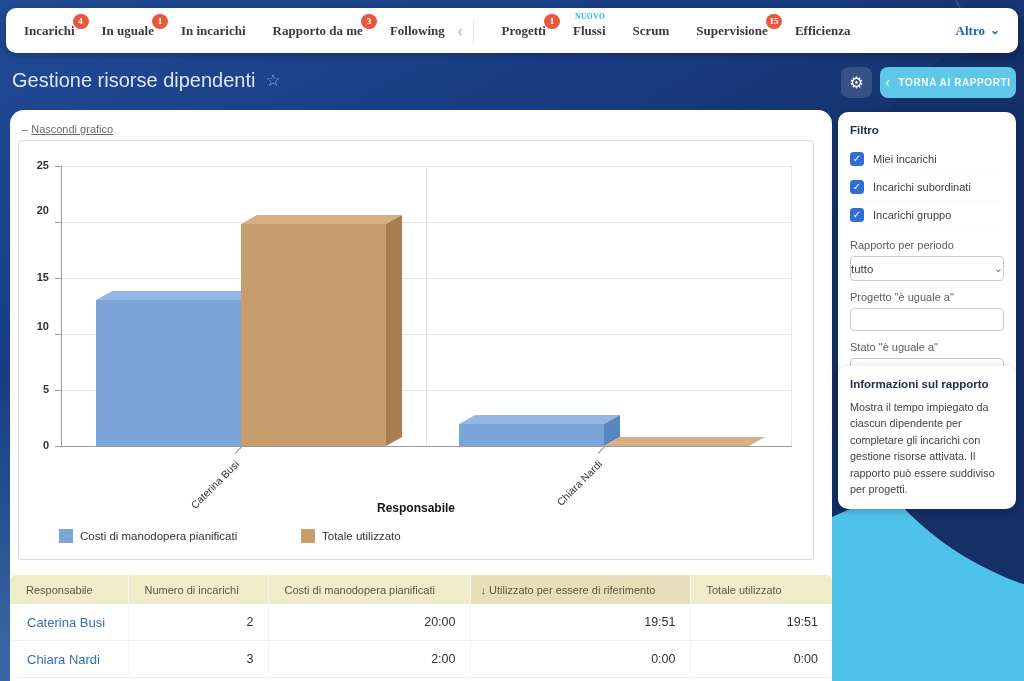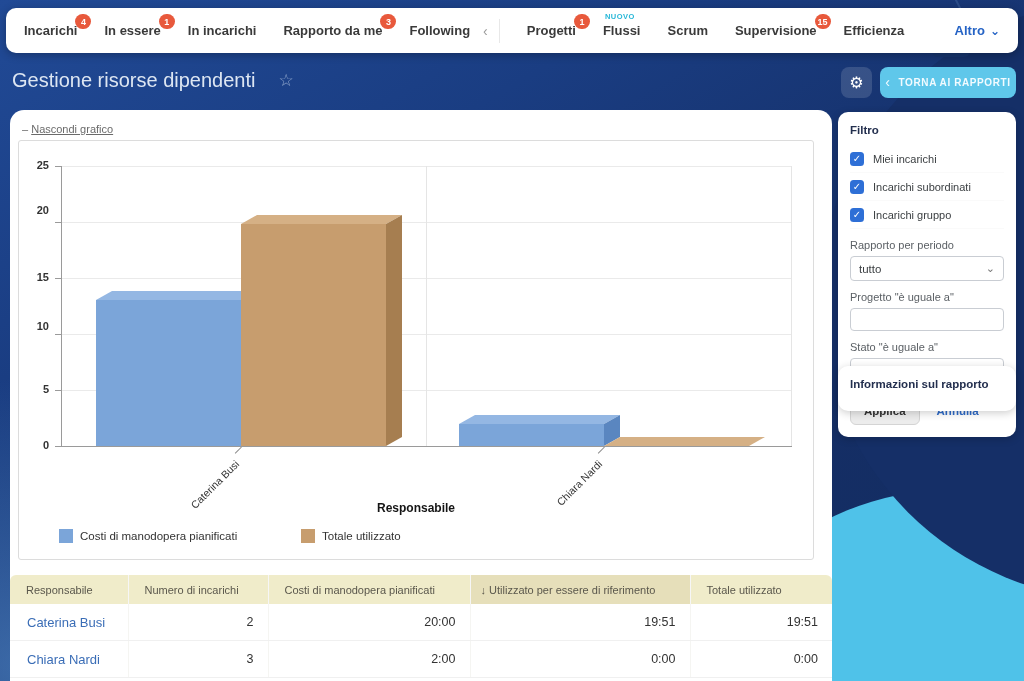--- a/index.html
+++ b/index.html
@@ -10,34 +10,34 @@
       background:linear-gradient(150deg,#214a96 0%,#1a3d82 30%,#152f67 60%,#132c60 100%);}
   .bg-glow{position:absolute;inset:0;background:radial-gradient(circle at 2% 98%,rgba(96,160,225,.5),rgba(96,160,225,0) 24%);}
   .bg-arc{position:absolute;left:920px;top:-480px;width:660px;height:660px;border-radius:50%;
       border:2px solid rgba(150,190,240,.16);}
   .bg-light-circle{position:absolute;left:680px;top:490px;width:540px;height:540px;border-radius:50%;background:#4fc2e9;}
   .bg-dark-circle{position:absolute;left:820px;top:0;width:600px;height:600px;border-radius:50%;background:#152f67;}
   
   .nav{position:absolute;left:6px;top:8px;width:1012px;height:45px;background:#fff;border-radius:10px;
        display:flex;align-items:center;padding:0 18px;box-sizing:border-box;gap:27px;z-index:5;
        box-shadow:0 2px 8px rgba(0,0,0,.28);}
-  .nav-item{position:relative;font-size:13px;font-weight:600;color:#3a3a3a;cursor:pointer;white-space:nowrap;}
+  .nav-item{position:relative;font-size:13px;font-weight:600;color:#3a3a3a;cursor:pointer;white-space:nowrap;font-family:Liberation Serif, serif;}
   .nav-item.accent{color:#2563c5;margin-left:auto;display:flex;align-items:center;gap:5px;}
   .nav-badge{position:absolute;top:-9px;right:-14px;min-width:10px;height:15px;padding:0 3px;border-radius:8px;
        background:#e8593c;color:#fff;font-size:9px;font-weight:700;display:flex;align-items:center;justify-content:center;}
   .nav-tag{position:absolute;top:-11px;left:2px;font-size:7.5px;font-weight:700;letter-spacing:.5px;
        color:#27b7d8;text-transform:uppercase;}
   .nav-caret{font-size:12px;color:#2563c5;}
   .nav-scroll{color:#9a9a9a;font-size:14px;margin:0 -16px 0 -14px;cursor:pointer;}
   .nav-divider{width:1px;height:24px;background:#e8e8e8;}
   .nav-notch{position:absolute;left:932px;top:51px;width:38px;height:6px;background:#17356e;
        border-radius:0 0 6px 6px;z-index:4;}
   
   .page-title{position:absolute;left:12px;top:69px;font-size:20px;font-weight:400;color:#dde6f2;z-index:2;
-       display:flex;align-items:center;gap:23px;}
+       display:flex;align-items:center;gap:10px;}
   .fav-star{font-size:17px;color:#8fa6cc;}
   .gear-btn{position:absolute;left:841px;top:67px;width:31px;height:31px;border-radius:8px;z-index:2;
        background:rgba(255,255,255,.14);color:#fff;display:flex;align-items:center;justify-content:center;
        font-size:16px;cursor:pointer;}
   .back-btn{position:absolute;left:880px;top:67px;width:136px;height:31px;border-radius:8px;background:#5fc7ea;
        color:#f2fbff;font-size:10px;font-weight:700;letter-spacing:.6px;display:flex;align-items:center;
        justify-content:center;gap:8px;cursor:pointer;z-index:2;}
   .back-btn .chev{font-size:14px;font-weight:400;margin-top:-2px;}
   
   .main-panel{position:absolute;left:10px;top:110px;width:822px;height:571px;background:#fff;
@@ -86,21 +86,21 @@
        box-sizing:border-box;z-index:2;box-shadow:0 2px 8px rgba(0,0,0,.2);}
   .filter-card{left:838px;top:112px;}
   .info-card{left:838px;top:366px;}
   .card-title{font-size:11.5px;font-weight:700;color:#232f4e;margin-bottom:9px;}
   .check-row{display:flex;align-items:center;gap:9px;height:27px;border-bottom:1px solid #fafafa;}
   .checkbox{width:14px;height:14px;border-radius:3.5px;background:#2e6fd6;color:#fff;font-size:10px;
        display:flex;align-items:center;justify-content:center;cursor:pointer;flex:none;}
   .check-label{font-size:11px;color:#3c4043;}
   .field-label{font-size:11px;color:#5b6065;margin:10px 0 5px;}
   .select{height:23px;border:1px solid #c9cdd3;border-radius:4px;display:flex;align-items:center;
-       justify-content:space-between;padding:0 8px;font-size:11.5px;color:#3c4043;background:#fff;cursor:pointer;}
+       justify-content:space-between;padding:0 0;font-size:11.5px;color:#3c4043;background:#fff;cursor:pointer;}
   .select .chev{color:#777;font-size:11px;}
   .text-input{width:100%;height:23px;border:1px solid #c9cdd3;border-radius:4px;padding:0 8px;
        font-size:11.5px;color:#3c4043;box-sizing:border-box;font-family:inherit;}
   .btn-row{display:flex;align-items:center;margin-top:14px;gap:17px;}
   .apply-btn{height:26px;padding:0 13px;background:#ececec;border:1px solid #d4d4d4;border-radius:6px;
        font-size:11.5px;font-weight:600;color:#333;display:flex;align-items:center;cursor:pointer;}
   .cancel-link{font-size:11.5px;color:#2e6bc8;font-weight:600;cursor:pointer;}
   .info-body{font-size:10.8px;line-height:1.52;color:#3f434a;}
 </style>
 </head>
@@ -108,21 +108,21 @@
 
 <div class="bg">
   <div class="bg-glow"></div>
   <div class="bg-arc"></div>
   <div class="bg-light-circle"></div>
   <div class="bg-dark-circle"></div>
 </div>
 
 <nav class="nav" id="nav-items">
     <div class="nav-item"><span>Incarichi</span><span class="nav-badge">4</span></div>
-    <div class="nav-item"><span>In essere</span><span class="nav-badge">1</span></div>
+    <div class="nav-item"><span>In uguale</span><span class="nav-badge">1</span></div>
     <div class="nav-item"><span>In incarichi</span></div>
     <div class="nav-item"><span>Rapporto da me</span><span class="nav-badge">3</span></div>
     <div class="nav-item"><span>Following</span></div>
     <span class="nav-scroll">‹</span>
     <span class="nav-divider"></span>
     <div class="nav-item"><span>Progetti</span><span class="nav-badge">1</span></div>
     <div class="nav-item"><span class="nav-tag">nuovo</span><span>Flussi</span></div>
     <div class="nav-item"><span>Scrum</span></div>
     <div class="nav-item"><span>Supervisione</span><span class="nav-badge">15</span></div>
     <div class="nav-item"><span>Efficienza</span></div>
@@ -277,13 +277,14 @@
     <span class="chev">⌄</span>
   </div>
   <div class="btn-row">
     <div class="apply-btn">Applica</div>
     <div class="cancel-link">Annulla</div>
   </div>
 </div>
 
 <div class="side-card info-card">
   <div class="card-title">Informazioni sul rapporto</div>
+  <div class="info-body">Mostra il tempo impiegato da ciascun dipendente per completare gli incarichi con gestione risorse attivata. Il rapporto può essere suddiviso per progetti.</div>
 </div>
 
 </body></html>

